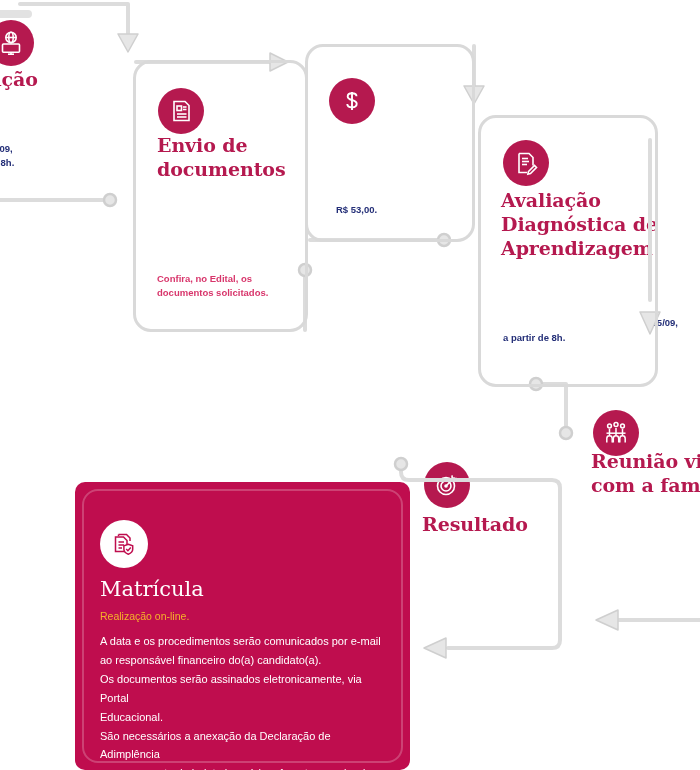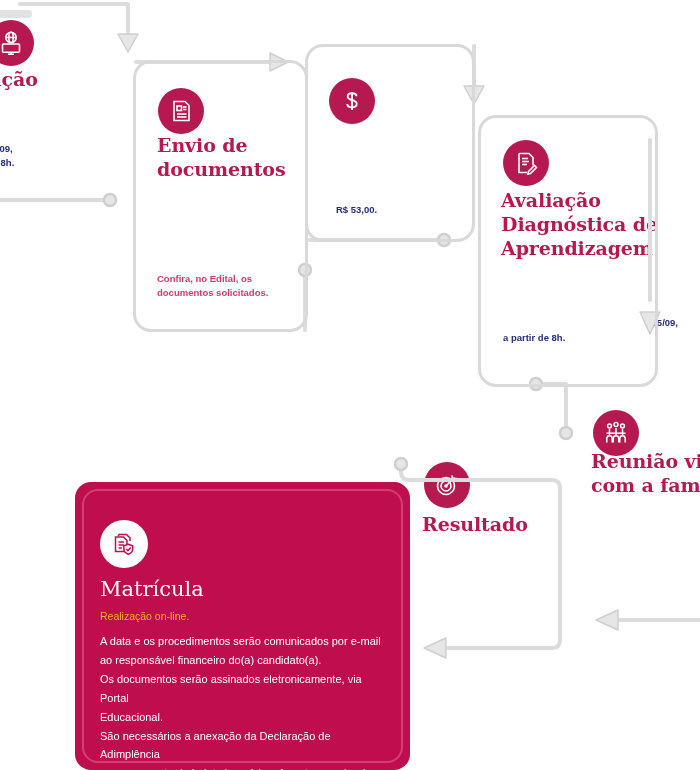--- a/index.html
+++ b/index.html
@@ -87,21 +87,21 @@
   }
 
   
   .feature-card {
     position: absolute;
     left: 75px;
     top: 482px;
     width: 335px;
     height: 288px;
     background: #bf0d4e;
-    border-radius: 16px;
+    border-radius: 10px;
     z-index: 3;
     box-sizing: border-box;
   }
   .feature-inner {
     position: absolute;
     inset: 7px;
     border: 2px solid rgba(255,255,255,0.22);
     border-radius: 16px;
     box-sizing: border-box;
   }

